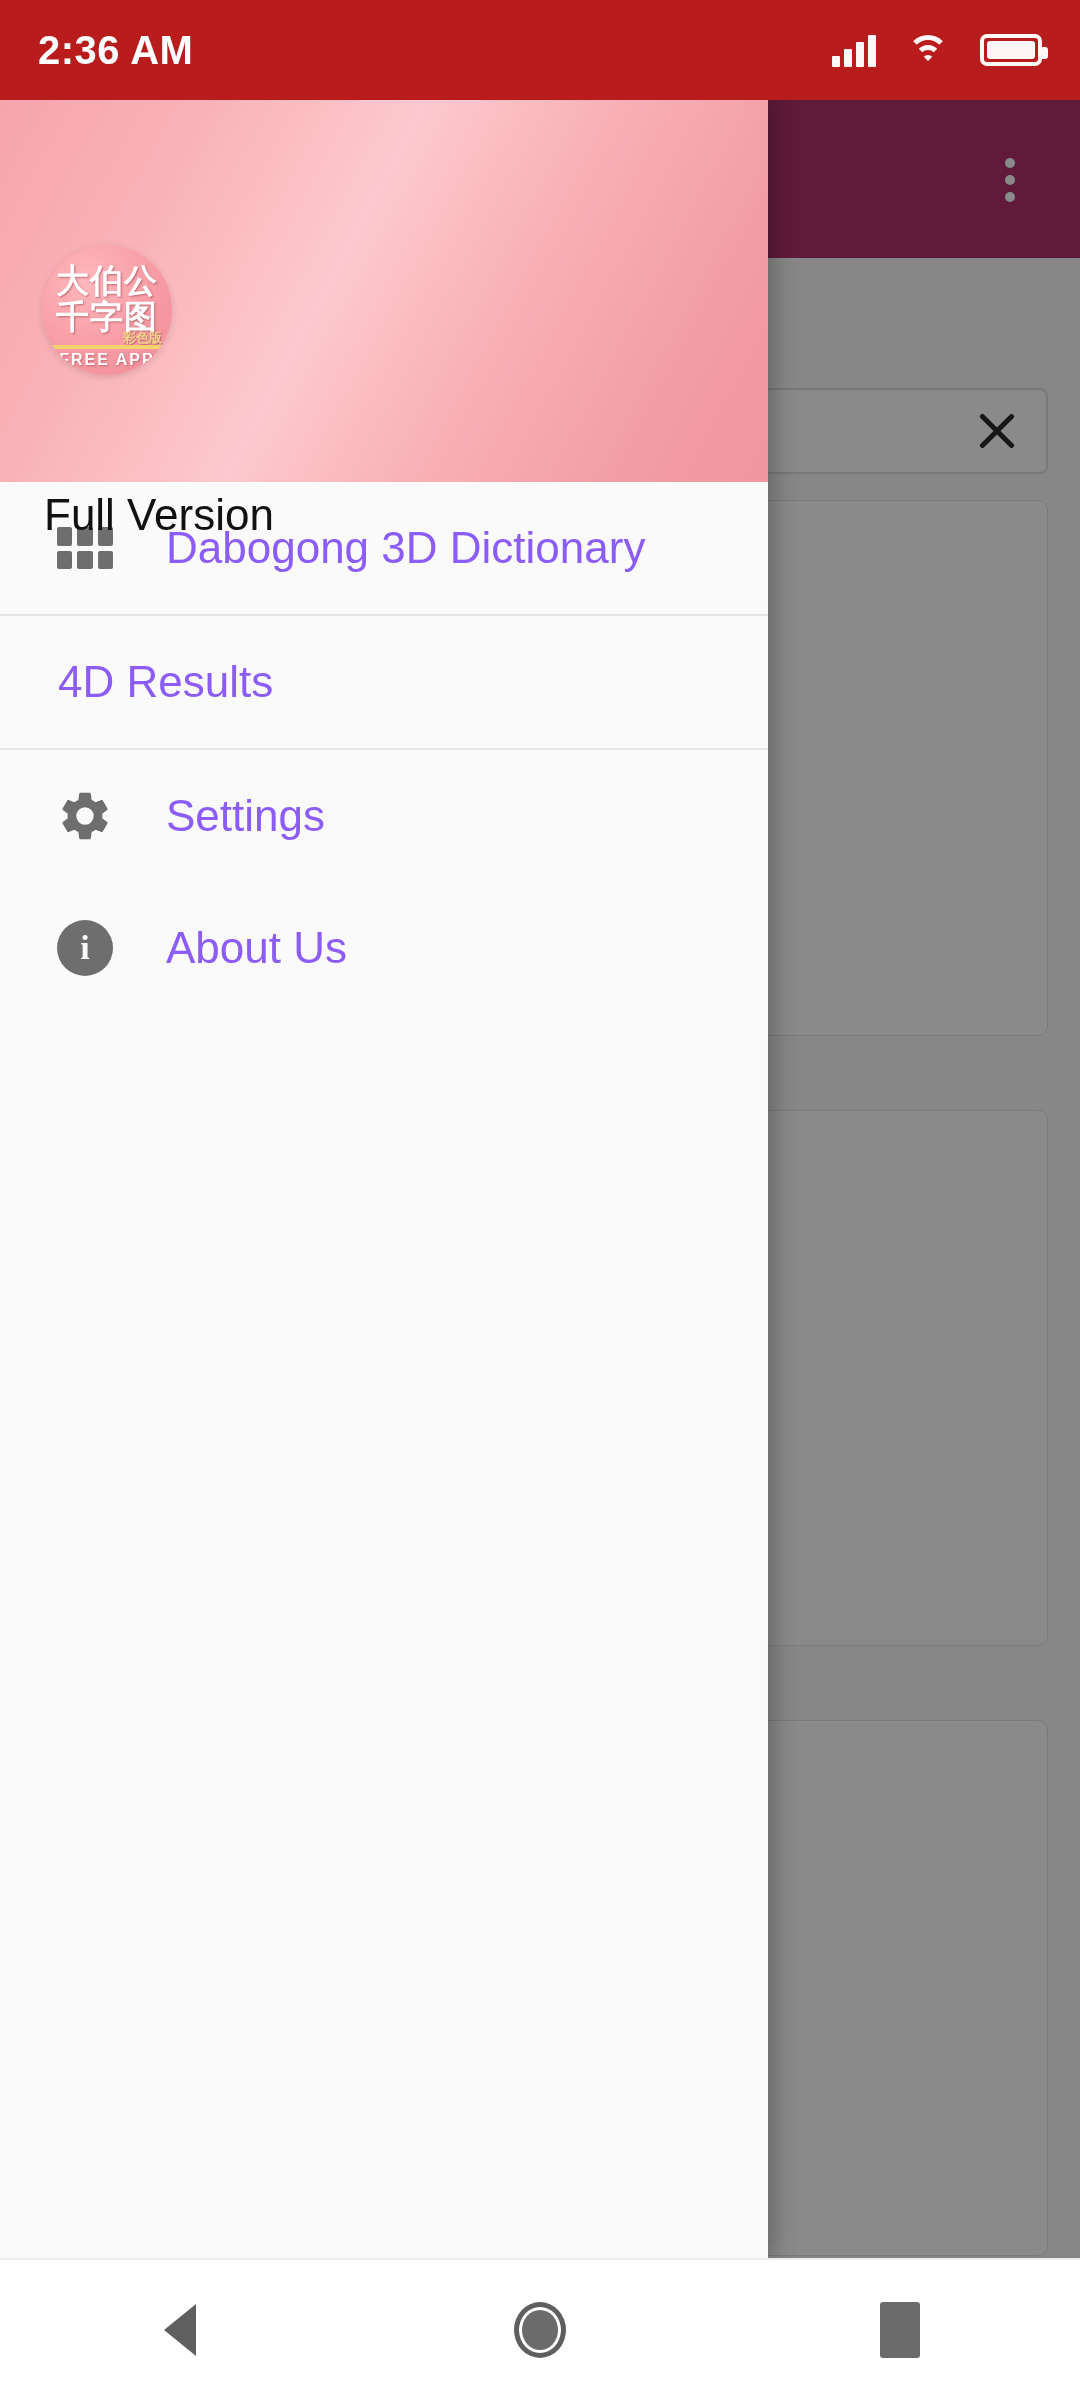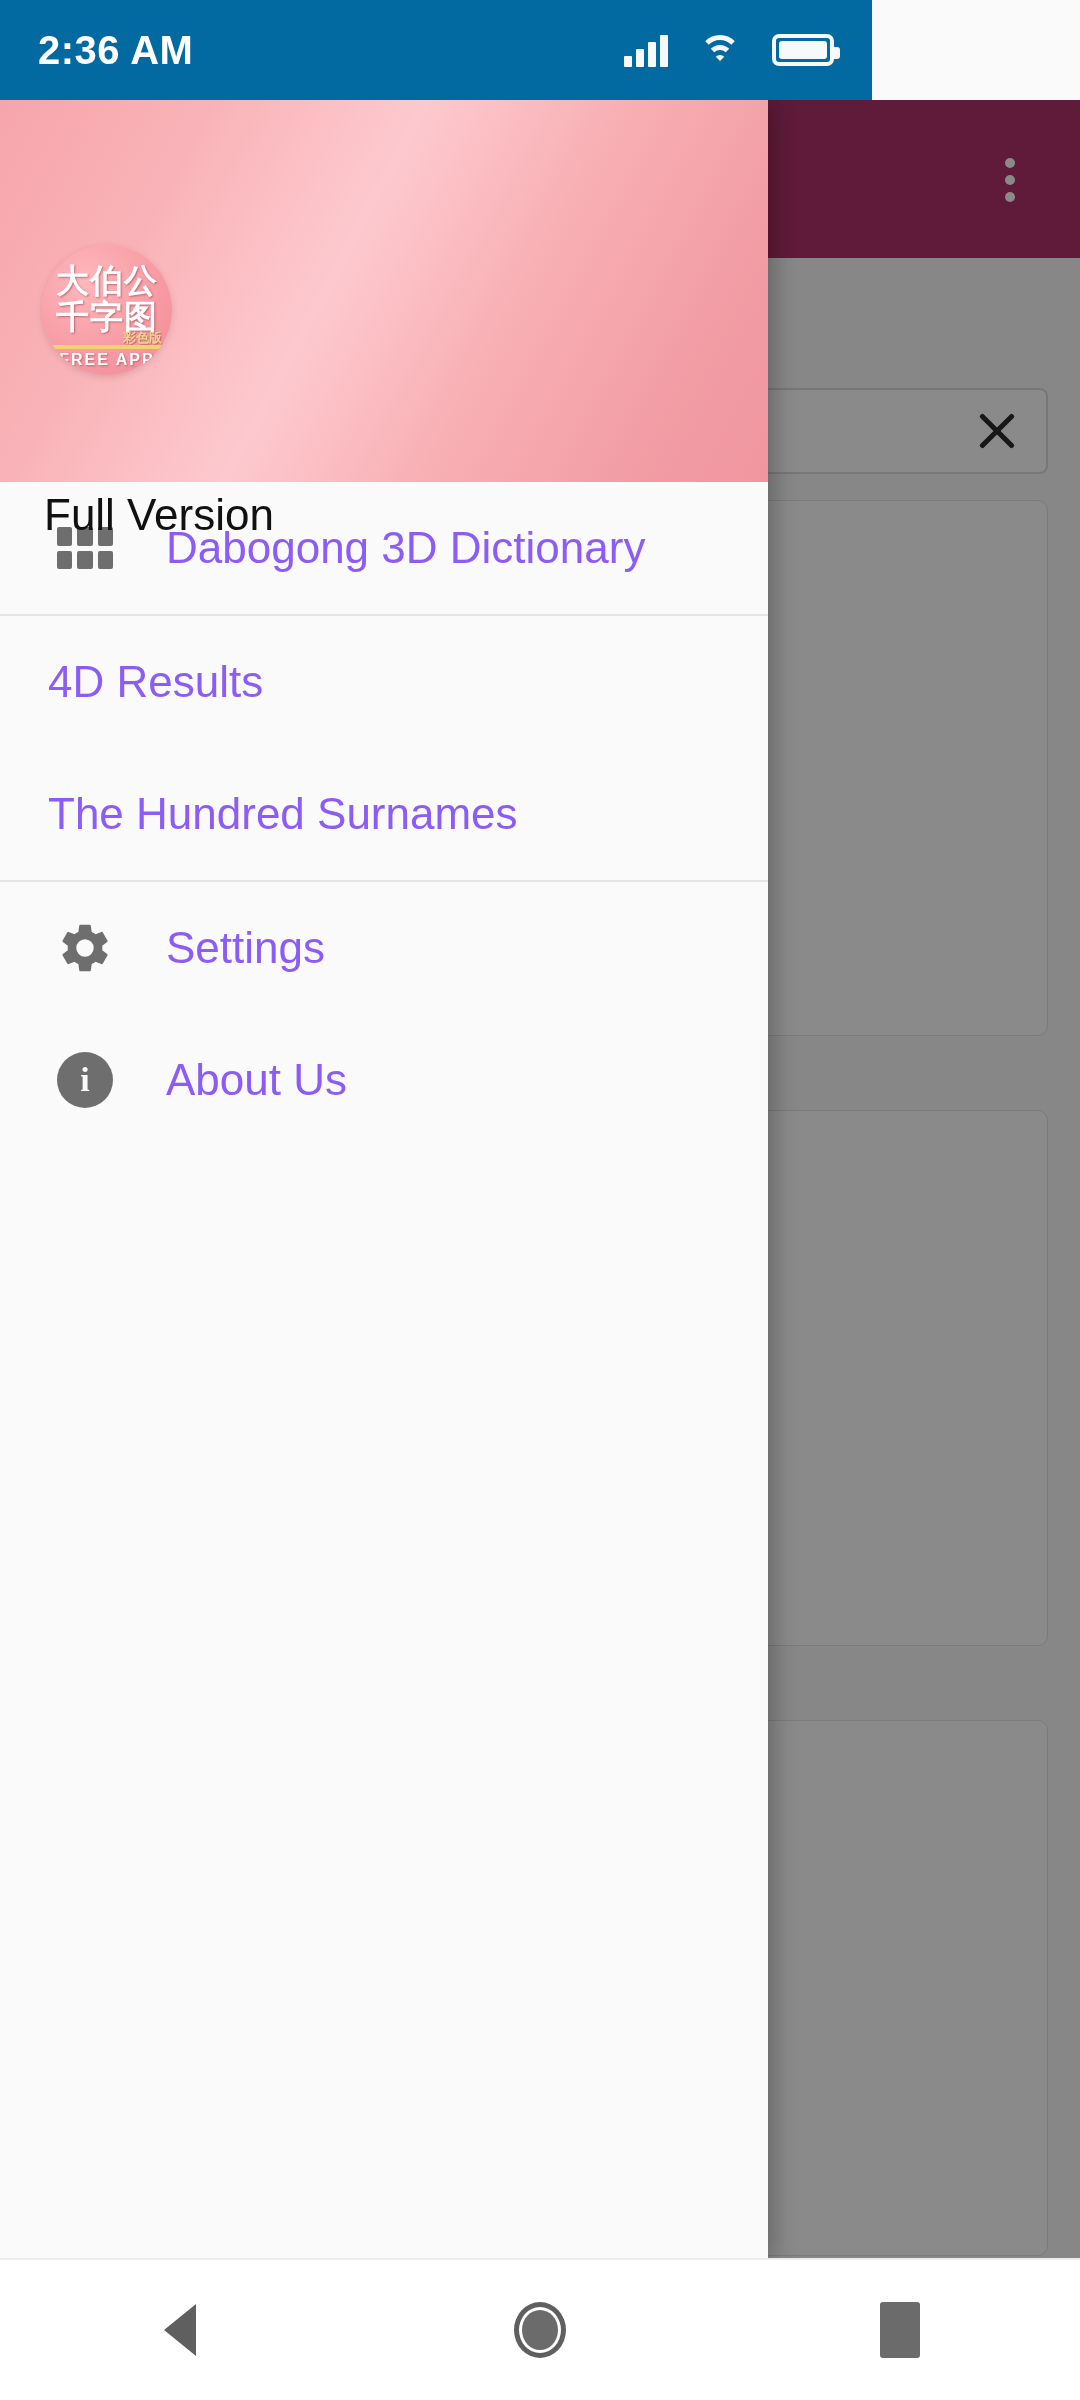--- a/index.html
+++ b/index.html
@@ -124,22 +124,22 @@
   }
 
   
   #scrim {
     position:absolute; left:0; top:0; width:1080px; height:2258px;
     background:rgba(0,0,0,0.46); pointer-events:none;
   }
 
   
   #statusbar {
-    position:absolute; left:0; top:0; width:872px; height:100px;
-    background:#0369a1; display:flex; align-items:center;
+    position:absolute; left:0; top:0; width:1080px; height:100px;
+    background:#b91c1c; display:flex; align-items:center;
     padding:0 38px; z-index:40;
   }
   #clock { color:#fff; font-size:40px; font-weight:bold; letter-spacing:.5px; }
   #status-icons { margin-left:auto; display:flex; align-items:center; gap:30px; }
   .sig { display:flex; align-items:flex-end; gap:4px; height:34px; }
   .sig i { display:block; width:8px; background:rgba(255,255,255,.97); border-radius:1px; }
   .sig i:nth-child(1){height:11px;} .sig i:nth-child(2){height:18px;}
   .sig i:nth-child(3){height:25px;} .sig i:nth-child(4){height:32px;}
   .wifi { position:relative; width:44px; height:34px; }
   .wifi span {
@@ -220,21 +220,21 @@
     display:flex; align-items:center; height:132px; padding-left:48px;
     cursor:pointer;
   }
   .ditem .dicon {
     width:74px; height:74px; display:flex; align-items:center; justify-content:center;
     flex:0 0 74px;
   }
   .ditem .dlabel {
     font-size:44px; color:#8b5cf6; margin-left:44px; white-space:nowrap;
   }
-  .ditem.noicon .dlabel { margin-left:0; }
+  .ditem.noicon .dlabel { margin-left:10px; }
 
   
   .ic-grid { display:grid; grid-template-columns:repeat(3,1fr); grid-template-rows:repeat(2,1fr); gap:5px; width:56px; height:42px; }
   .ic-grid b { background:#6e6e6e; border-radius:2px; display:block; }
 
   
   .ic-book { position:relative; width:58px; height:58px; }
   .ic-book .back {
     position:absolute; left:0; bottom:0; width:44px; height:48px;
     border-left:7px solid #6e6e6e; border-bottom:7px solid #6e6e6e;
@@ -375,23 +375,20 @@
       </span>
       <span class="dlabel">Dabogong 3D Dictionary</span>
     </div>
   </div>
 
   <div class="ddiv"></div>
 
   <div class="dgroup">
     <div class="ditem noicon">
       <span class="dlabel">4D Results</span>
-    </div>
-    <div class="ditem noicon">
-      <span class="dlabel">The Hundred Surnames</span>
     </div>
   </div>
 
   <div class="ddiv"></div>
 
   <div class="dgroup">
     <div class="ditem">
       <span class="dicon">
         <svg class="ic-gear" viewBox="0 0 24 24" aria-hidden="true">
           <path fill="#6e6e6e" d="M19.14 12.94a7.6 7.6 0 0 0 .05-.94 7.6 7.6 0 0 0-.05-.94l2.03-1.58a.49.49 0 0 0 .12-.61l-1.92-3.32a.49.49 0 0 0-.59-.22l-2.39.96a7.03 7.03 0 0 0-1.62-.94l-.36-2.54a.48.48 0 0 0-.48-.41h-3.84a.48.48 0 0 0-.48.41l-.36 2.54c-.59.24-1.13.56-1.62.94l-2.39-.96a.49.49 0 0 0-.59.22L2.73 8.87a.49.49 0 0 0 .12.61l2.03 1.58a7.6 7.6 0 0 0 0 1.88l-2.03 1.58a.49.49 0 0 0-.12.61l1.92 3.32c.12.22.38.3.59.22l2.39-.96c.5.38 1.03.7 1.62.94l.36 2.54c.04.24.24.41.48.41h3.84c.24 0 .44-.17.48-.41l.36-2.54c.59-.24 1.12-.56 1.62-.94l2.39.96c.22.08.47 0 .59-.22l1.92-3.32a.49.49 0 0 0-.12-.61l-2.03-1.58zM12 15.6A3.6 3.6 0 1 1 15.6 12 3.6 3.6 0 0 1 12 15.6z"></path>

